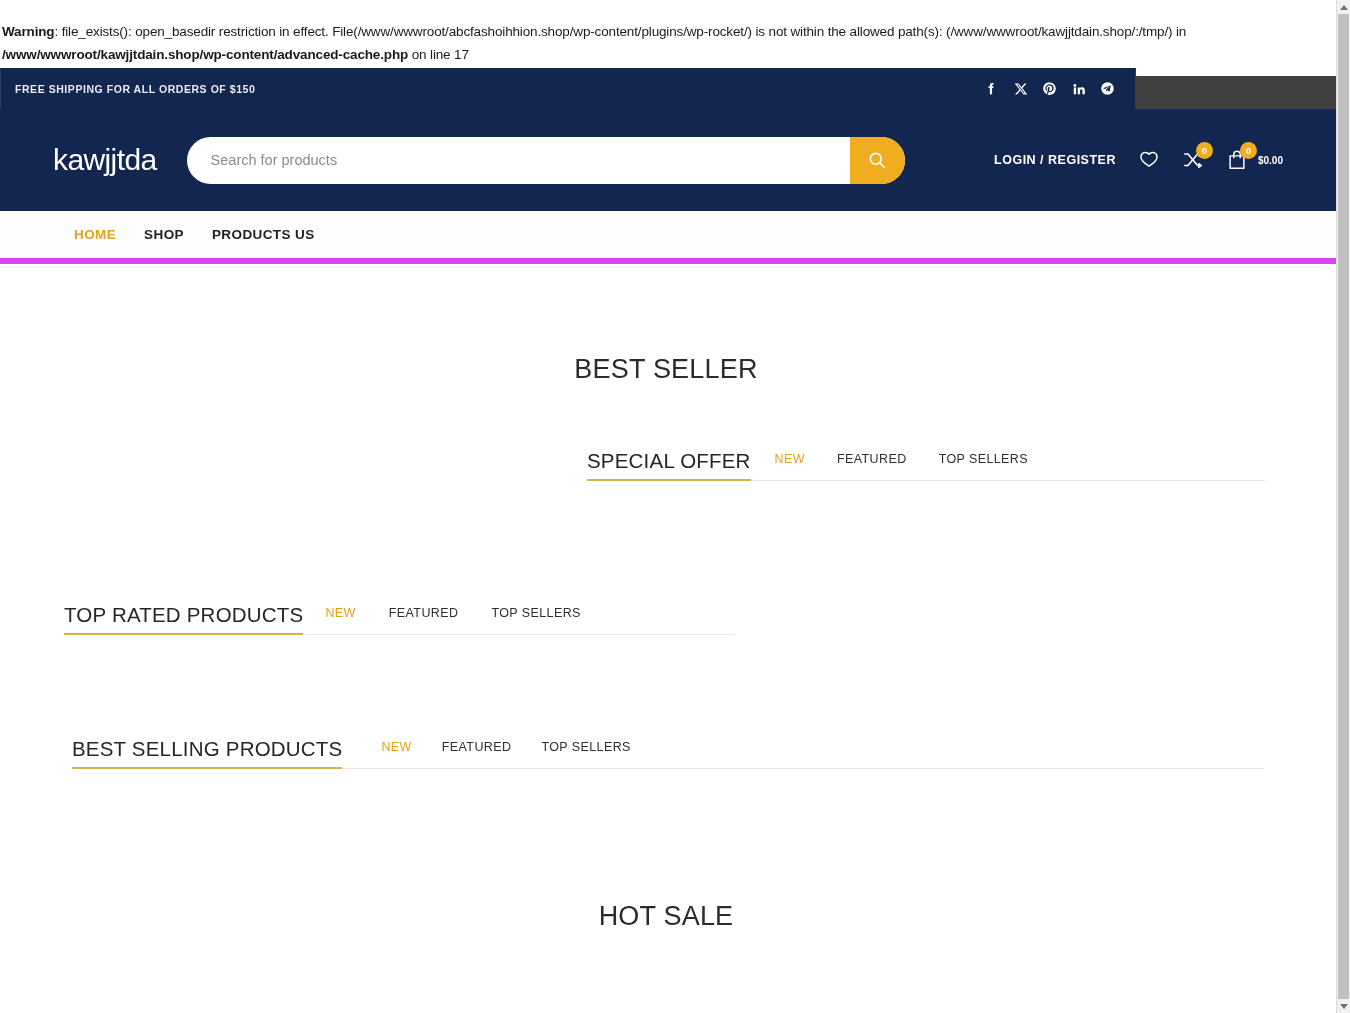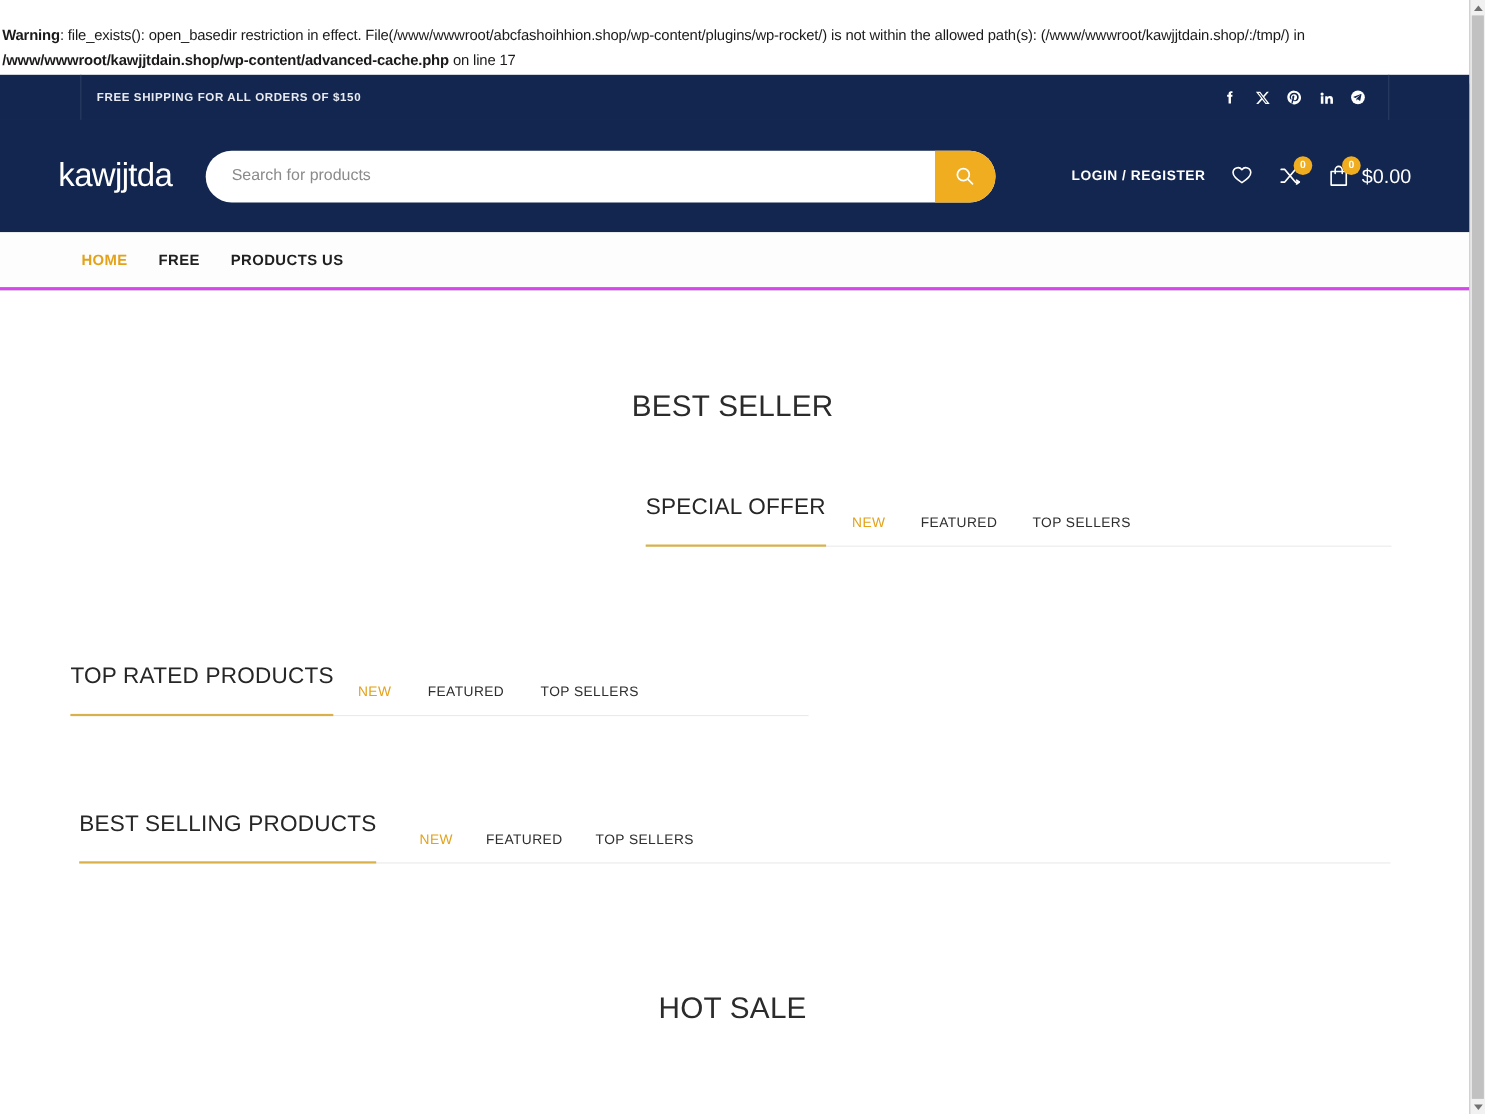--- a/index.html
+++ b/index.html
@@ -32,21 +32,21 @@
     color: #1a1a1a;
     letter-spacing: -0.15px;
   }
   .warning-strip .w-label { font-weight: 700; }
   .warning-strip .w-path { font-weight: 700; }
 
   
   .topbar {
     position: absolute;
     left: 0; top: 68px;
-    width: 1336px;
+    width: 1136px;
     height: 41px;
     background: #13264f;
     display: flex;
     align-items: center;
   }
   .topbar-inner {
     width: 1190px;
     margin: 0 auto;
     height: 41px;
     display: flex;
@@ -169,32 +169,32 @@
     font-size: 9.5px;
     font-weight: 700;
     display: flex;
     align-items: center;
     justify-content: center;
     line-height: 1;
   }
   .cart-group { display: flex; align-items: center; gap: 10px; }
   .cart-total {
     color: #ffffff;
-    font-size: 18px;
-    font-weight: 400;
+    font-size: 10px;
+    font-weight: 700;
   }
 
   
   .navbar {
     position: absolute;
     left: 0; top: 211px;
     width: 1336px;
     height: 53px;
     background: #fdfdfd;
-    border-bottom: 3px solid #d946ef;
+    border-bottom: 6px solid #d946ef;
     display: flex;
     align-items: center;
   }
   .nav-inner {
     width: 1192px;
     margin: 0 auto;
     display: flex;
     align-items: center;
     gap: 28px;
     padding-left: 2px;
@@ -235,21 +235,21 @@
     display: flex;
     align-items: flex-end;
     gap: 0;
     border-bottom: 1px solid #eaeaea;
   }
   .tabrow .tab-main {
     font-size: 20.5px;
     font-weight: 400;
     color: #262626;
     letter-spacing: 0.2px;
-    padding-bottom: 22px;
+    padding-bottom: 6px;
     border-bottom: 2px solid #d8b14a;
     margin-bottom: -1px;
     cursor: pointer;
   }
   .tabrow .tab {
     font-size: 12.5px;
     font-weight: 400;
     color: #2e2e2e;
     letter-spacing: 0.4px;
     padding-bottom: 14px;
@@ -410,21 +410,21 @@
           </span>
           <span class="cart-total">$0.00</span>
         </span>
       </div>
     </div>
   </div>
 
   <div class="navbar">
     <div class="nav-inner">
       <span class="nav-item active">HOME</span>
-      <span class="nav-item">FREE</span>
+      <span class="nav-item">SHOP</span>
       <span class="nav-item">PRODUCTS US</span>
     </div>
   </div>
 
   <div class="content">
 
     <div class="section-title-center best-seller-title">BEST SELLER</div>
 
     <div class="tabrow" id="tabs-special">
       <span class="tab-main">SPECIAL OFFER</span>

